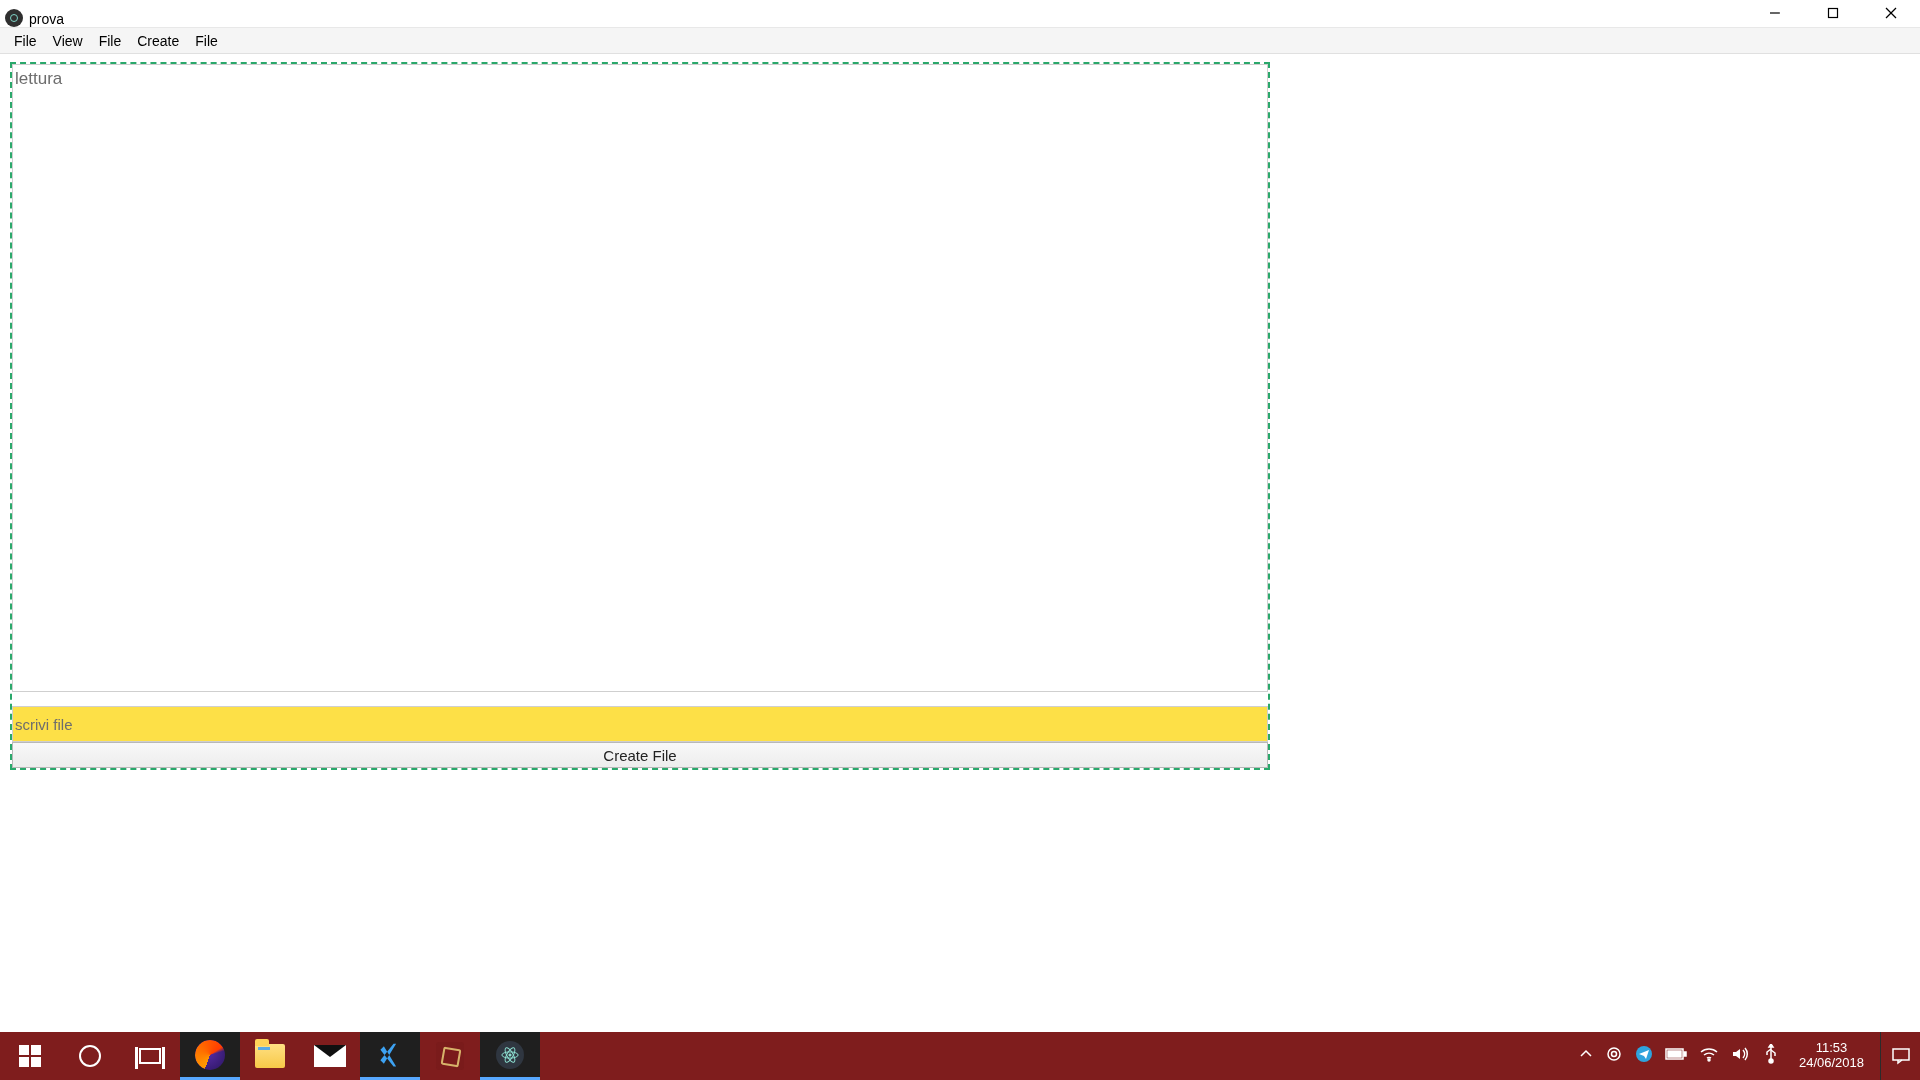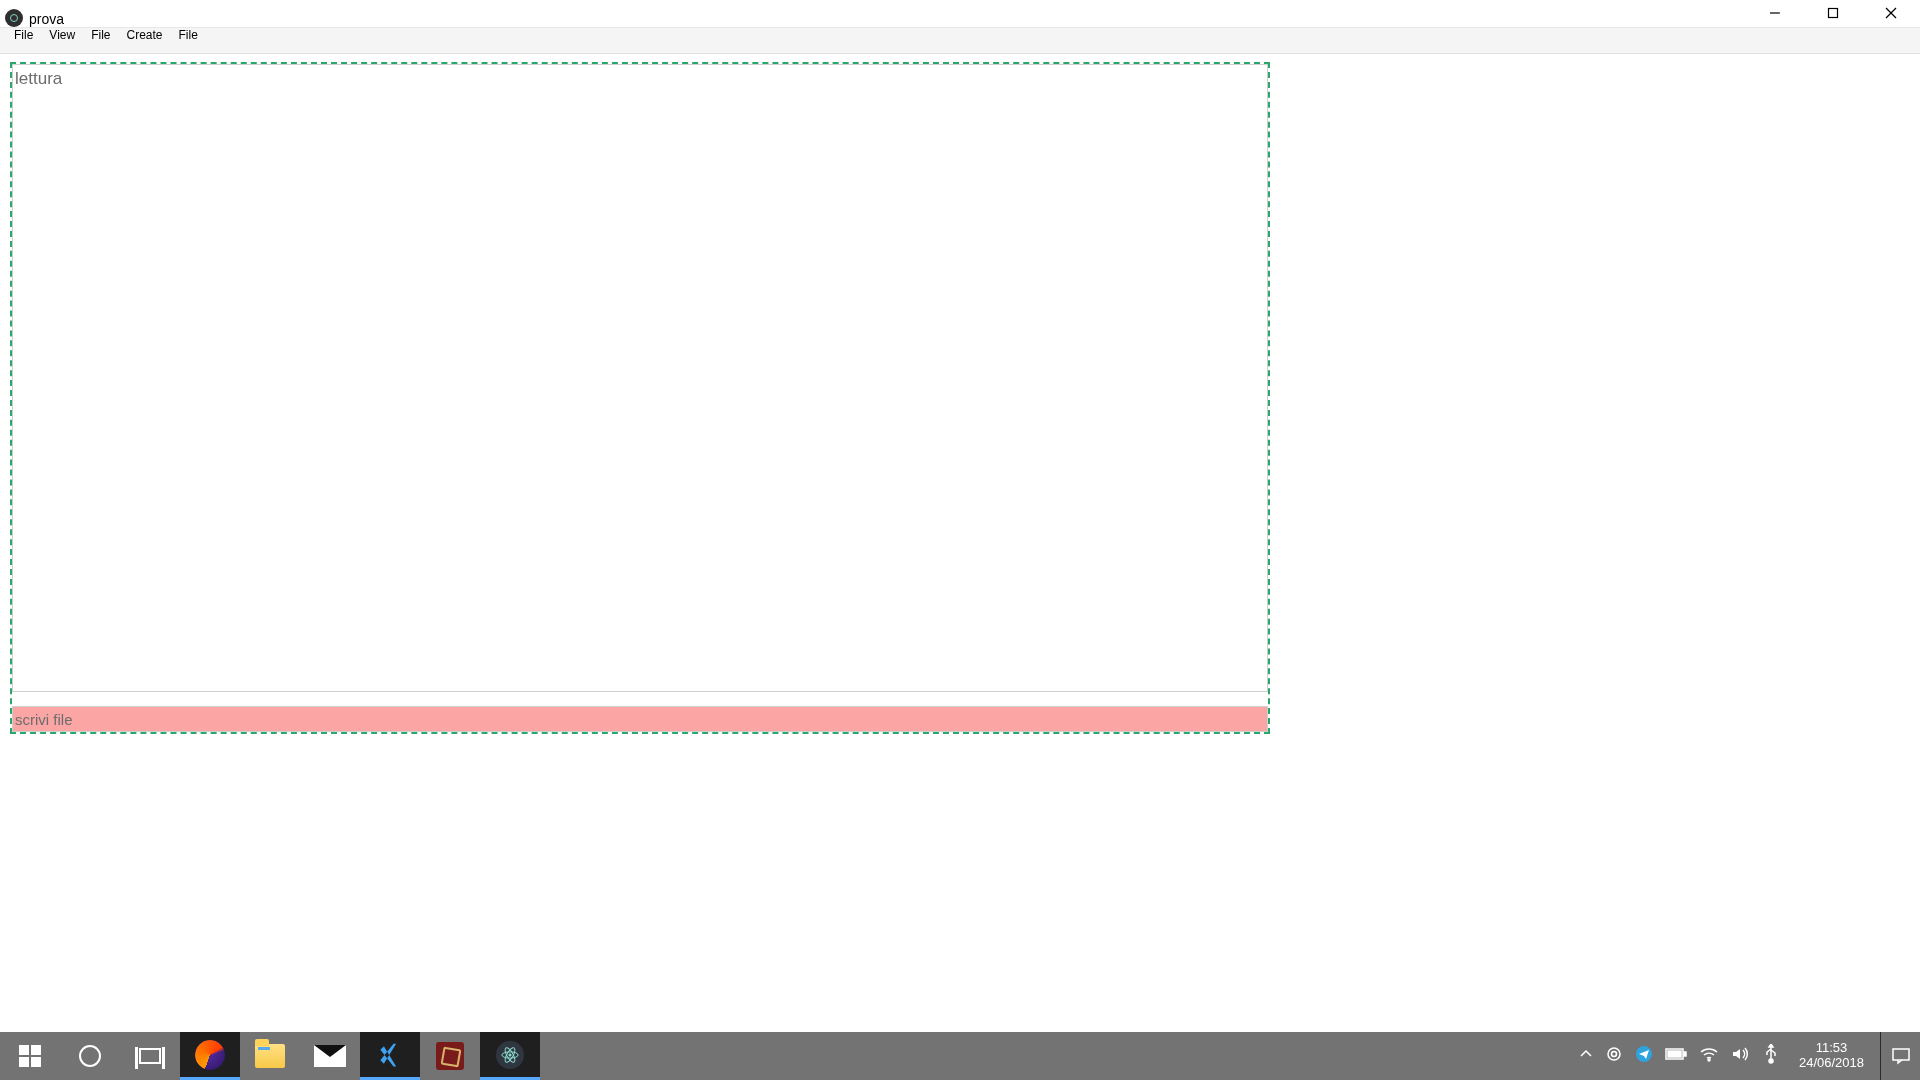--- a/index.html
+++ b/index.html
@@ -9,21 +9,21 @@
   .titlebar { height:28px; display:flex; align-items:flex-end; background:#ffffff; border-bottom:1px solid #e8e8e8;}
   .titlebar .app-icon { width:18px; height:18px; margin:0 6px 0 5px; background:#2f2f2f; border-radius:50%; display:flex; align-items:center; justify-content:center;}
   .titlebar .app-icon-inner{ width:8px;height:8px;border:1.5px solid #7fd4c7;border-radius:50%;}
   .titlebar .title { font-size:14px; color:#000; }
   .titlebar .spacer{flex:1;}
   .winbtns{display:flex;}
   .winbtn{width:58px;height:28px;display:flex;align-items:center;justify-content:center;}
   .winbtn svg{stroke:#000;fill:none;}
   
   
-  .menubar{height:26px;display:flex;align-items:flex-start;background:#f5f5f5;border-bottom:1px solid #e0e0e0;padding-left:6px;font-size:12px;color:#000;gap:0;}
+  .menubar{height:26px;display:flex;align-items:center;background:#f5f5f5;border-bottom:1px solid #e0e0e0;padding-left:6px;font-size:14px;color:#000;gap:0;}
   .menubar .menuitem{padding:0 8px;cursor:default;}
   
   
   .client{position:absolute; top:54px; left:0; right:0; bottom:0; background:#ffffff;}
   
   .dashed-container{
     position:absolute;
     left:10px; top:8px;
     width:1260px;
     border:2px dashed #2aa86b;
@@ -35,43 +35,43 @@
     background:#fff;
     font-size:17px;
     color:#be185d;
     padding:4px 2px;
     resize:none;
     outline:none;
     font-family:Arial,sans-serif;
   }
   .gap-strip{height:10px;}
   .write-input{
-    width:100%; height:26px;
+    width:100%; height:36px;
     border:1px solid #cfcfcf;
-    background:#fca5a5;
+    background:#fde047;
     font-size:15px; color:#444;
     padding:2px 2px;
     outline:none;
     font-family:Arial,sans-serif;
   }
   .btn-row{display:flex; width:100%;}
   .btn{
     flex:1;
     height:26px;
     background:linear-gradient(#f8f8f8,#ededed);
     border:1px solid #b8b8b8;
     font-size:15px;
     color:#222;
     cursor:default;
     font-family:Arial,sans-serif;
   }
   .btn + .btn{margin-left:4px;}
   
   
-  .taskbar{position:absolute;left:0;right:0;bottom:0;height:48px;background:#737373;display:flex;align-items:center;color:#fff;}
+  .taskbar{position:absolute;left:0;right:0;bottom:0;height:48px;background:#7f1d1d;display:flex;align-items:center;color:#fff;}
   .tb-left{display:flex;align-items:center;height:100%;}
   .tb-btn{width:60px;height:100%;display:flex;align-items:center;justify-content:center;}
   .tb-btn.active{border-bottom:3px solid #57a8ff; background:#1f1f1f;}
   .tb-spacer{flex:1;}
   .systray{display:flex;align-items:center;gap:12px;padding-right:8px;height:100%;}
   .clock{font-size:13px;text-align:center;line-height:1.15;padding:0 8px;}
   .actioncenter{width:40px;height:100%;display:flex;align-items:center;justify-content:center;border-left:1px solid #2b2b2b;}
   
   .icon-circle{width:22px;height:22px;border:2px solid #fff;border-radius:50%;}
   .icon-taskview{position:relative;width:22px;height:16px;border:2px solid #fff;}
@@ -138,20 +138,21 @@
   <div class="menuitem">Create</div>
   <div class="menuitem">File</div>
 </div>
 
 <div class="client">
   <div class="dashed-container">
     <textarea class="read-area" placeholder="lettura" style=""></textarea>
     <div class="gap-strip"></div>
     <input class="write-input" placeholder="scrivi file" style="">
     <div class="btn-row">
+      <button class="btn">Create File</button>
     </div>
   </div>
 </div>
 
 <div class="taskbar">
   <div class="tb-left">
     <div class="tb-btn">
       <div class="win-logo">
           <div></div>
           <div></div>

